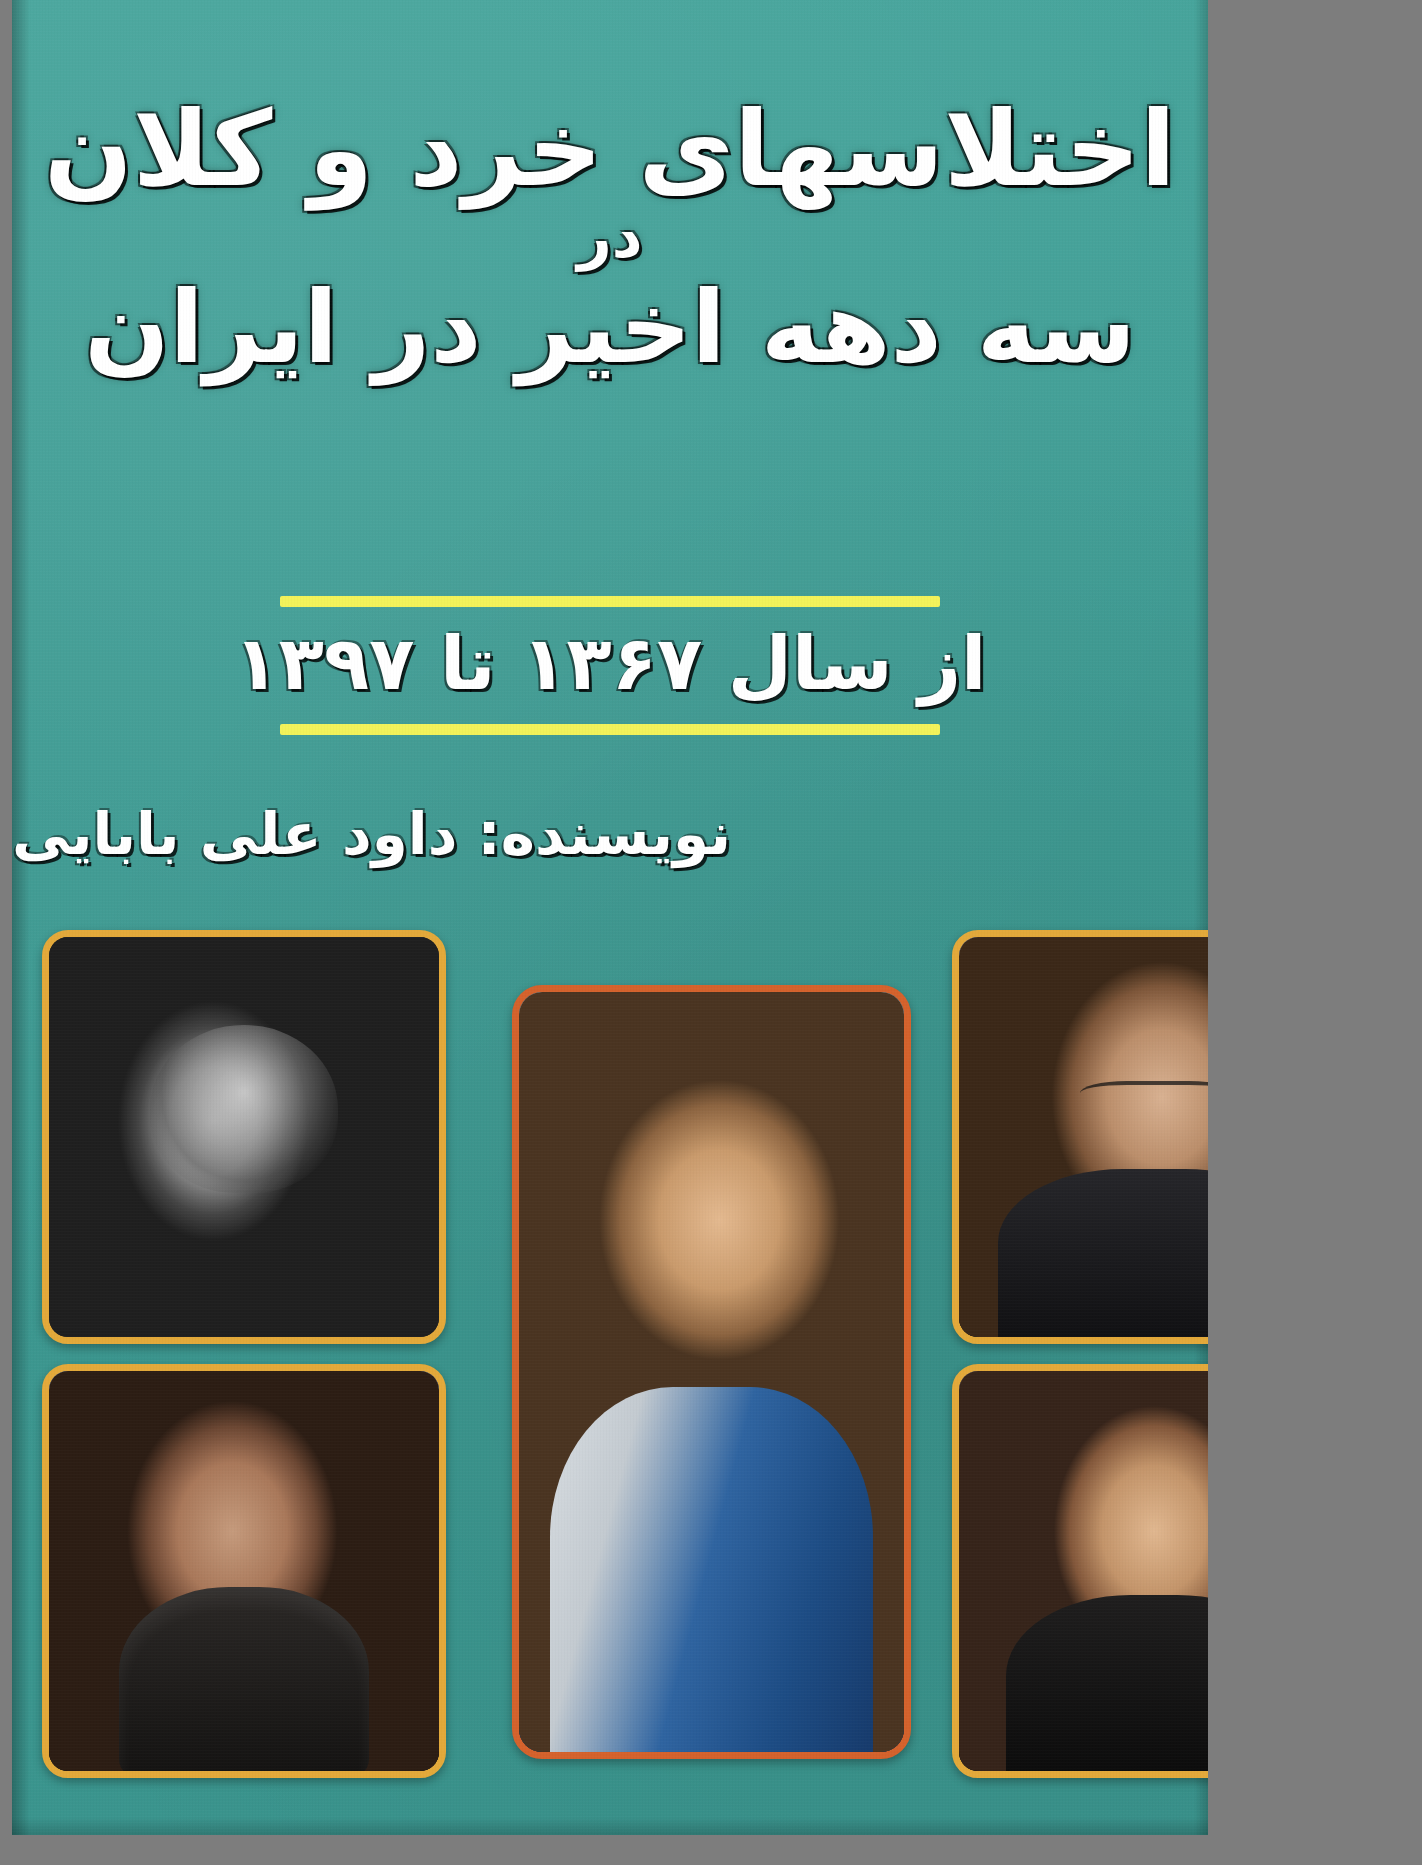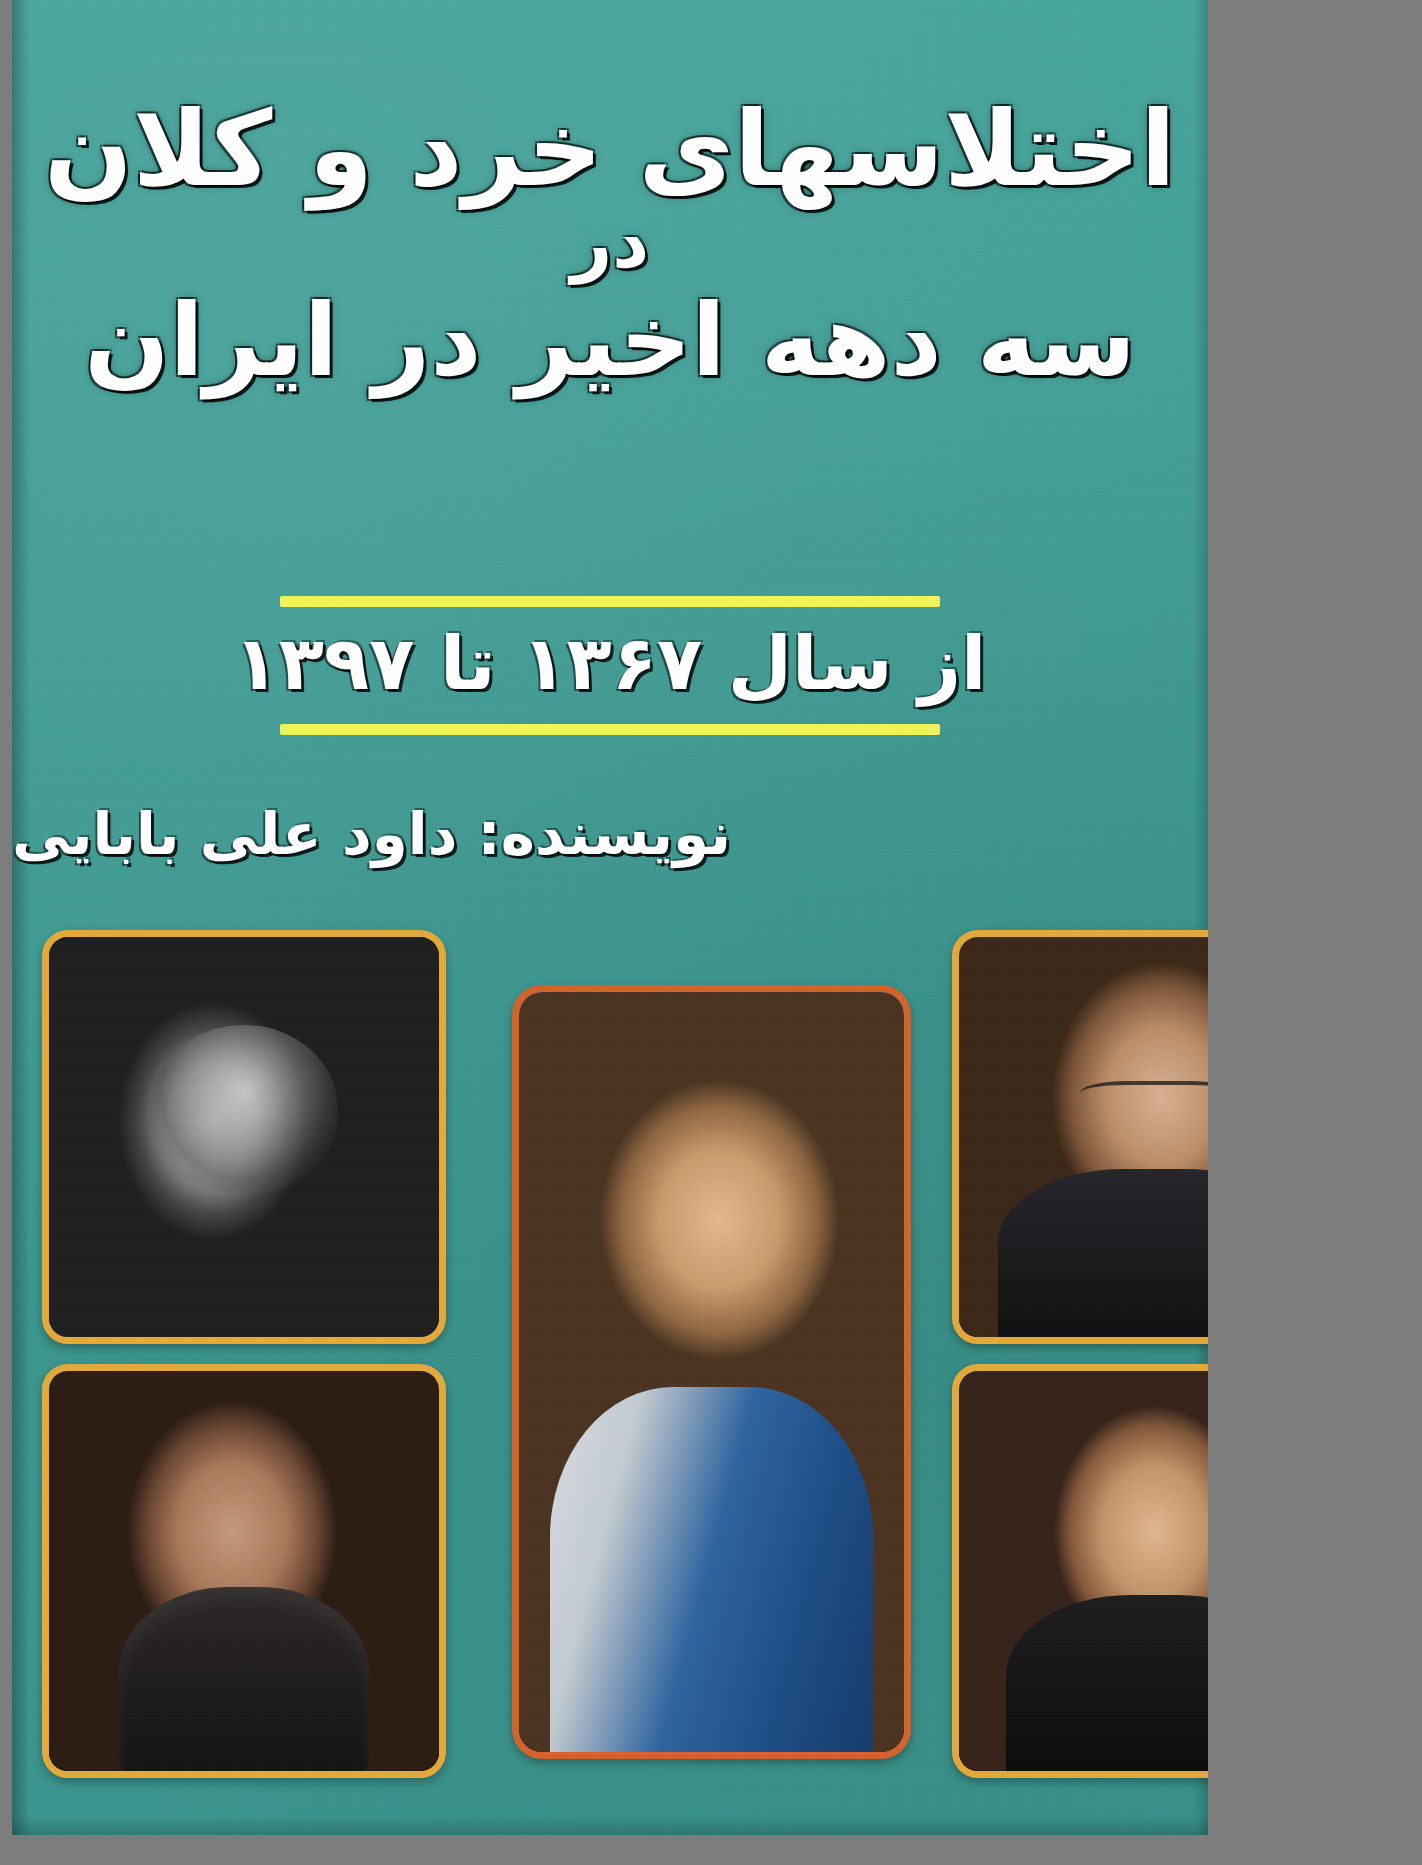--- a/index.html
+++ b/index.html
@@ -65,21 +65,21 @@
     line-height: 1.02;
     text-shadow:
       3px 3px 0 rgba(0,0,0,0.85),
       -2px 2px 0 rgba(0,0,0,0.55),
       2px -2px 0 rgba(0,0,0,0.45),
       -2px -2px 0 rgba(0,0,0,0.45),
       0 0 10px rgba(0,0,0,0.35);
     font-family: "DejaVu Sans", "Liberation Sans", sans-serif;
   }
   #title-1 { font-size: 104px; margin-bottom: 4px; }
-  #title-2 { font-size: 72px; margin: 2px 0 2px 0; }
+  #title-2 { font-size: 60px; margin: 2px 0 2px 0; }
   #title-3 { font-size: 100px; margin-top: 10px; }
 
   
   #year-band {
     position: absolute;
     top: 596px;
     left: 0;
     width: 100%;
     display: flex;
     flex-direction: column;

